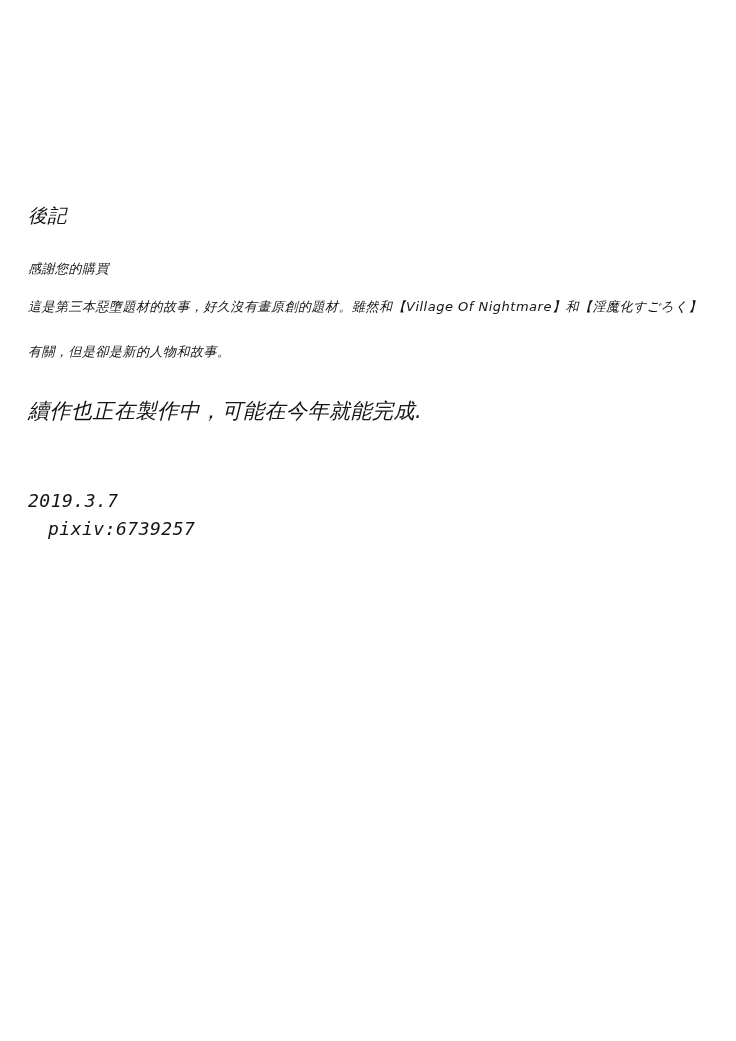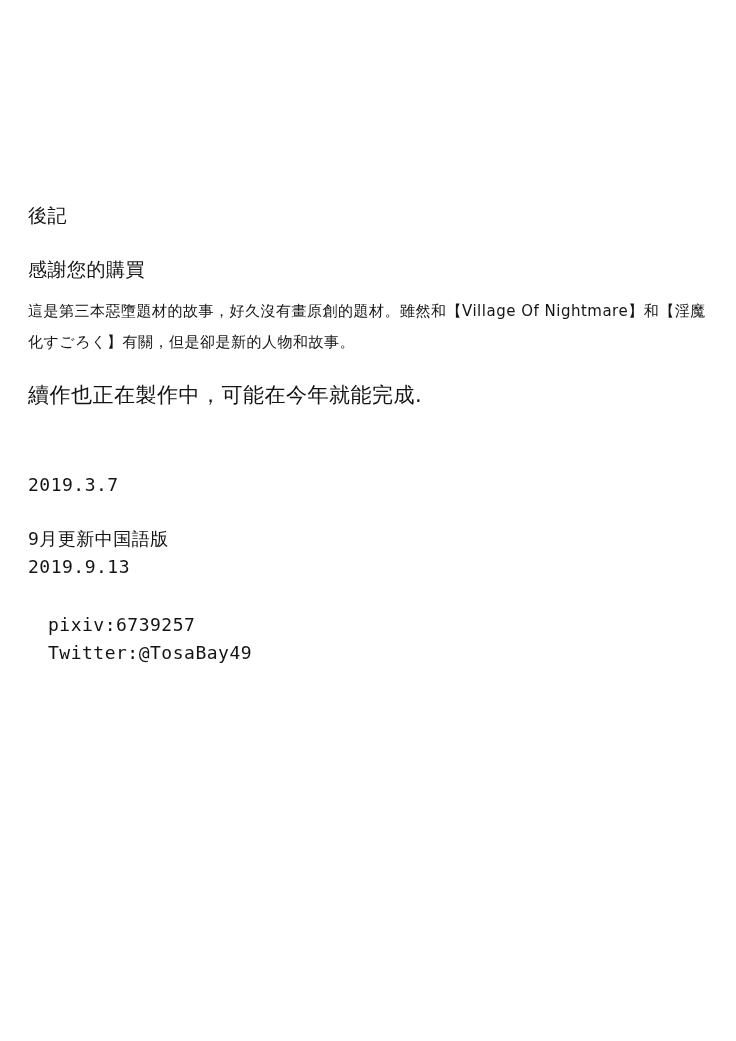--- a/index.html
+++ b/index.html
@@ -21,57 +21,56 @@
     top: 0;
     width: 736px;
     height: 1041px;
     background: #ffffff;
   }
   .content {
     position: absolute;
     left: 28px;
     top: 200px;
     width: 680px;
+    font-style: italic;
   }
   .line {
     font-size: 19px;
     line-height: 30px;
     letter-spacing: 0.5px;
     white-space: pre-wrap;
     color: #141414;
   }
   .heading {
     font-size: 19px;
     line-height: 30px;
     margin-bottom: 24px;
   }
   .thanks {
-    font-size: 19px;
+    font-size: 13px;
     line-height: 30px;
   }
   .para {
-    font-size: 15px;
-    line-height: 31px;
+    font-size: 13px;
+    line-height: 45px;
     margin-bottom: 22px;
-    margin-top: 12px;
   }
   .mono {
     font-family: "DejaVu Sans Mono", monospace;
     font-size: 18px;
     line-height: 28px;
     letter-spacing: 0.5px;
   }
   .sequel {
     font-size: 21px;
     line-height: 31px;
     margin-bottom: 60px;
   }
   .date-block {
     margin-top: 10px;
-    margin-bottom: 26px;
   }
   .update-block {
     margin-bottom: 30px;
   }
   .contact-block {
     margin-bottom: 0;
     margin-left: 20px;
   }
   .cjk {
     font-family: "DejaVu Sans", sans-serif;
@@ -88,24 +87,19 @@
     <div class="line thanks cjk">感謝您的購買</div>
 
     <div class="line para cjk">這是第三本惡墮題材的故事，好久沒有畫原創的題材。雖然和【Village Of Nightmare】和【淫魔化すごろく】有關，但是卻是新的人物和故事。</div>
 
     <div class="line sequel cjk">續作也正在製作中，可能在今年就能完成.</div>
 
     <div class="date-block">
       <div class="line mono">2019.3.7</div>
     </div>
 
-    <div class="update-block">
-      <div class="line mono">9月更新中国語版</div>
-      <div class="line mono">2019.9.13</div>
-    </div>
 
     <div class="contact-block">
       <div class="line mono">pixiv:6739257</div>
-      <div class="line mono">Twitter:@TosaBay49</div>
     </div>
 
   </div>
 </div>
 
 </body></html>

